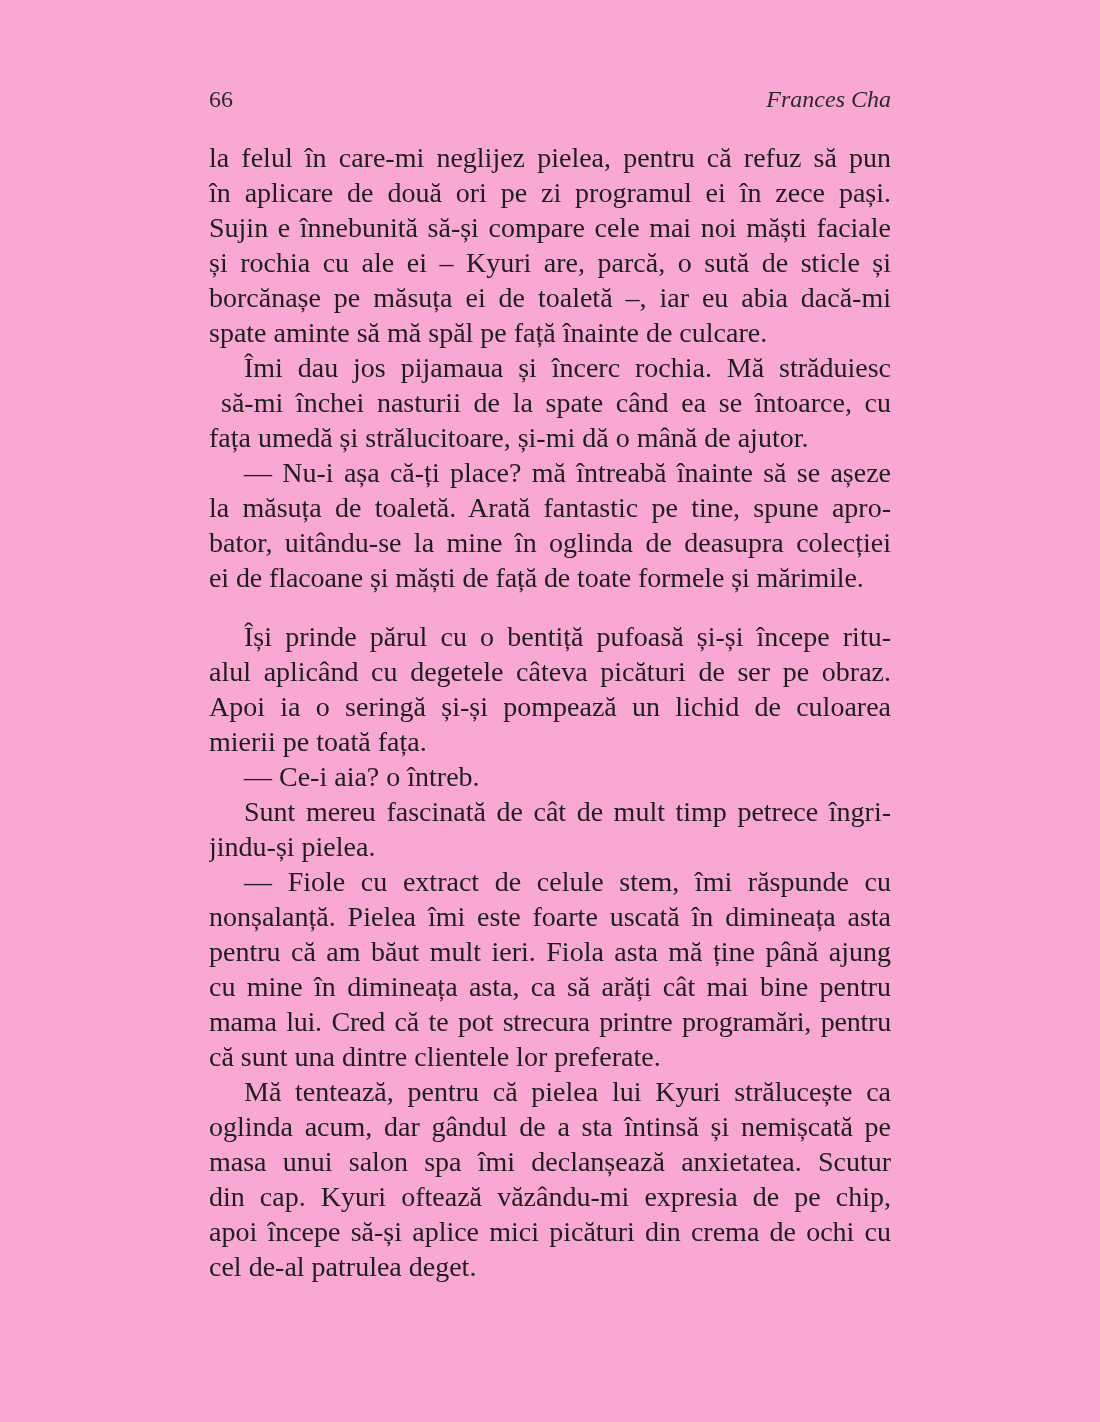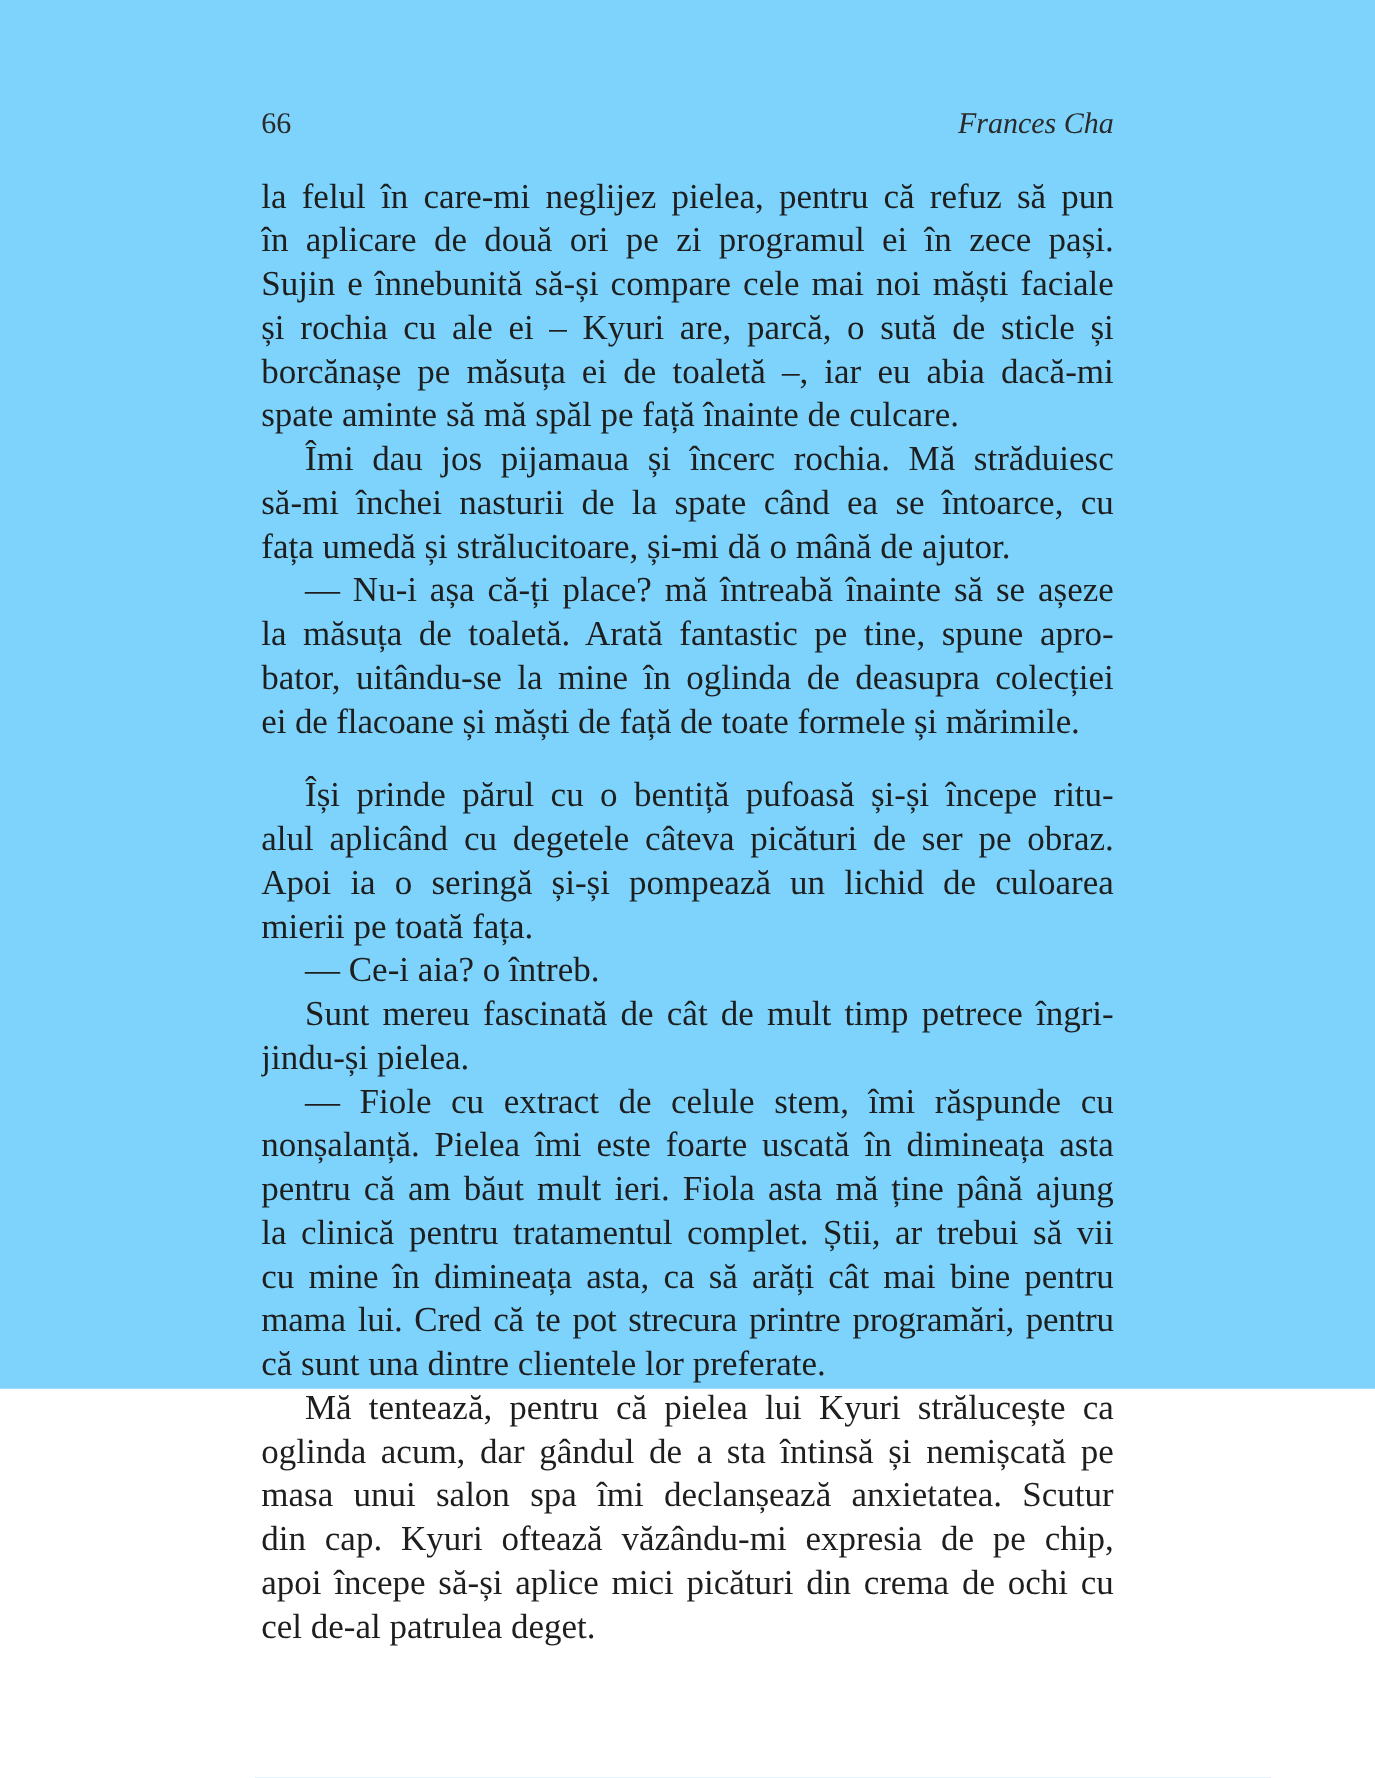--- a/index.html
+++ b/index.html
@@ -1,19 +1,19 @@
 <!DOCTYPE html>
 <html><head>
 <meta charset="utf-8">
 <style>
   html, body { margin: 0; padding: 0; background: #ffffff; }
   body { width: 1100px; height: 1422px; position: relative; overflow: hidden; }
   .page {
-    position: absolute; left: 0; top: 0; width: 1100px; height: 1111px;
-    background: #7dd3fc; color: #1e1e1e;
+    position: absolute; left: 0; top: 0; width: 1100px; height: 1422px;
+    background: #f9a8d4; color: #1e1e1e;
     font-family: "Liberation Serif", "DejaVu Serif", serif;
   }
   .running-head {
     position: absolute; left: 209px; top: 84px; width: 682px; height: 30px;
     font-size: 24px; line-height: 30px; color: #2a2a2a;
   }
   .page-number { position: absolute; left: 0; top: 0; }
   .running-title { position: absolute; right: 0; top: 0; font-style: italic; margin-left: 12px; }
   .body-text {
     position: absolute; left: 209px; top: 140px; width: 682px;
@@ -40,21 +40,21 @@
       <div class="para">
         <span class="line" style="white-space: nowrap; overflow: hidden;">la felul în care-mi neglijez pielea, pentru că refuz să pun</span>
         <span class="line" style="white-space: nowrap; overflow: hidden;">în aplicare de două ori pe zi programul ei în zece pași.</span>
         <span class="line" style="white-space: nowrap; overflow: hidden;">Sujin e înnebunită să-și compare cele mai noi măști faciale</span>
         <span class="line" style="white-space: nowrap; overflow: hidden;">și rochia cu ale ei – Kyuri are, parcă, o sută de sticle și</span>
         <span class="line" style="white-space: nowrap; overflow: hidden;">borcănașe pe măsuța ei de toaletă –, iar eu abia dacă-mi</span>
         <span class="line last" style="white-space: nowrap; overflow: hidden;">spate aminte să mă spăl pe față înainte de culcare.</span>
       </div>
       <div class="para">
         <span class="line indent" style="white-space: nowrap; overflow: hidden;">Îmi dau jos pijamaua și încerc rochia. Mă străduiesc</span>
-        <span class="line" style="white-space: nowrap; overflow: hidden;">să-mi închei nasturii de la spate când ea se întoarce, cu</span>
+        <span class="line" style="white-space: nowrap; overflow: hidden; margin-left: 12px;">să-mi închei nasturii de la spate când ea se întoarce, cu</span>
         <span class="line last" style="white-space: nowrap; overflow: hidden;">fața umedă și strălucitoare, și-mi dă o mână de ajutor.</span>
       </div>
       <div class="para">
         <span class="line indent" style="white-space: nowrap; overflow: hidden;">— Nu-i așa că-ți place? mă întreabă înainte să se așeze</span>
         <span class="line" style="white-space: nowrap; overflow: hidden;">la măsuța de toaletă. Arată fantastic pe tine, spune apro-</span>
         <span class="line" style="white-space: nowrap; overflow: hidden;">bator, uitându-se la mine în oglinda de deasupra colecției</span>
         <span class="line last" style="white-space: nowrap; overflow: hidden; letter-spacing: -0.1px;">ei de flacoane și măști de față de toate formele și mărimile.</span>
       </div>
       <div class="para">
         <span class="line indent" style="white-space: nowrap; overflow: hidden; margin-top: 24px;">Își prinde părul cu o bentiță pufoasă și-și începe ritu-</span>
@@ -66,21 +66,20 @@
         <span class="line indent last" style="white-space: nowrap; overflow: hidden;">— Ce-i aia? o întreb.</span>
       </div>
       <div class="para">
         <span class="line indent" style="white-space: nowrap; overflow: hidden;">Sunt mereu fascinată de cât de mult timp petrece îngri-</span>
         <span class="line last" style="white-space: nowrap; overflow: hidden;">jindu-și pielea.</span>
       </div>
       <div class="para">
         <span class="line indent" style="white-space: nowrap; overflow: hidden;">— Fiole cu extract de celule stem, îmi răspunde cu</span>
         <span class="line" style="white-space: nowrap; overflow: hidden;">nonșalanță. Pielea îmi este foarte uscată în dimineața asta</span>
         <span class="line" style="white-space: nowrap; overflow: hidden;">pentru că am băut mult ieri. Fiola asta mă ține până ajung</span>
-        <span class="line" style="white-space: nowrap; overflow: hidden;">la clinică pentru tratamentul complet. Știi, ar trebui să vii</span>
         <span class="line" style="white-space: nowrap; overflow: hidden;">cu mine în dimineața asta, ca să arăți cât mai bine pentru</span>
         <span class="line" style="white-space: nowrap; overflow: hidden; letter-spacing: -0.2px;">mama lui. Cred că te pot strecura printre programări, pentru</span>
         <span class="line last" style="white-space: nowrap; overflow: hidden;">că sunt una dintre clientele lor preferate.</span>
       </div>
       <div class="para">
         <span class="line indent" style="white-space: nowrap; overflow: hidden;">Mă tentează, pentru că pielea lui Kyuri strălucește ca</span>
         <span class="line" style="white-space: nowrap; overflow: hidden;">oglinda acum, dar gândul de a sta întinsă și nemișcată pe</span>
         <span class="line" style="white-space: nowrap; overflow: hidden;">masa unui salon spa îmi declanșează anxietatea. Scutur</span>
         <span class="line" style="white-space: nowrap; overflow: hidden;">din cap. Kyuri oftează văzându-mi expresia de pe chip,</span>
         <span class="line" style="white-space: nowrap; overflow: hidden;">apoi începe să-și aplice mici picături din crema de ochi cu</span>

